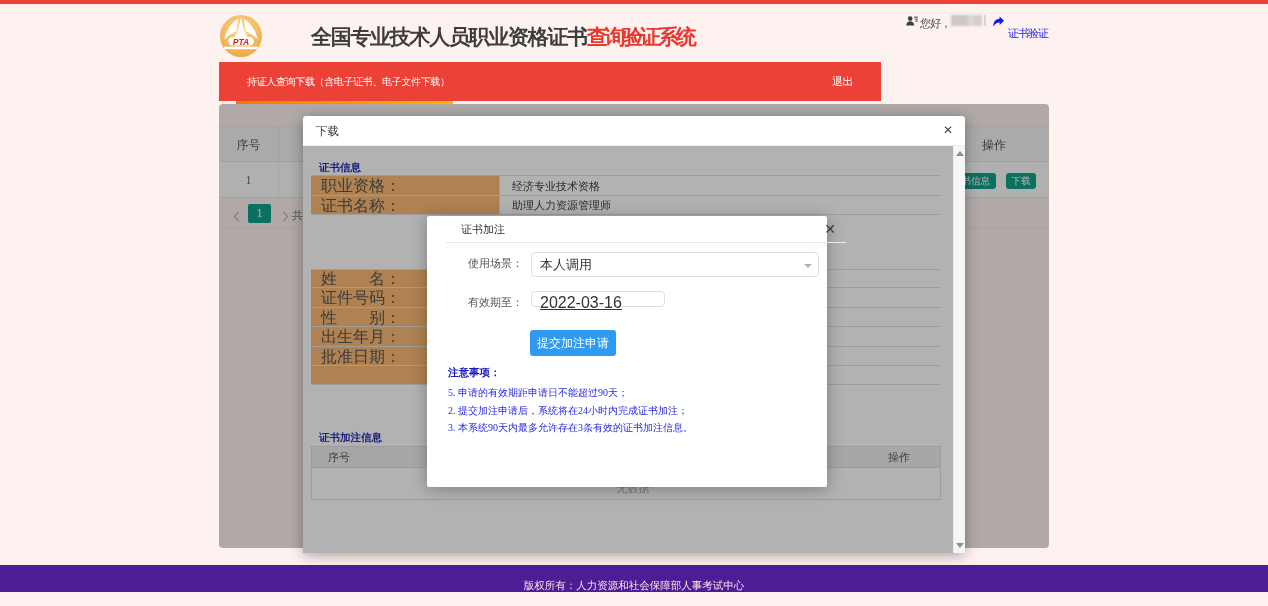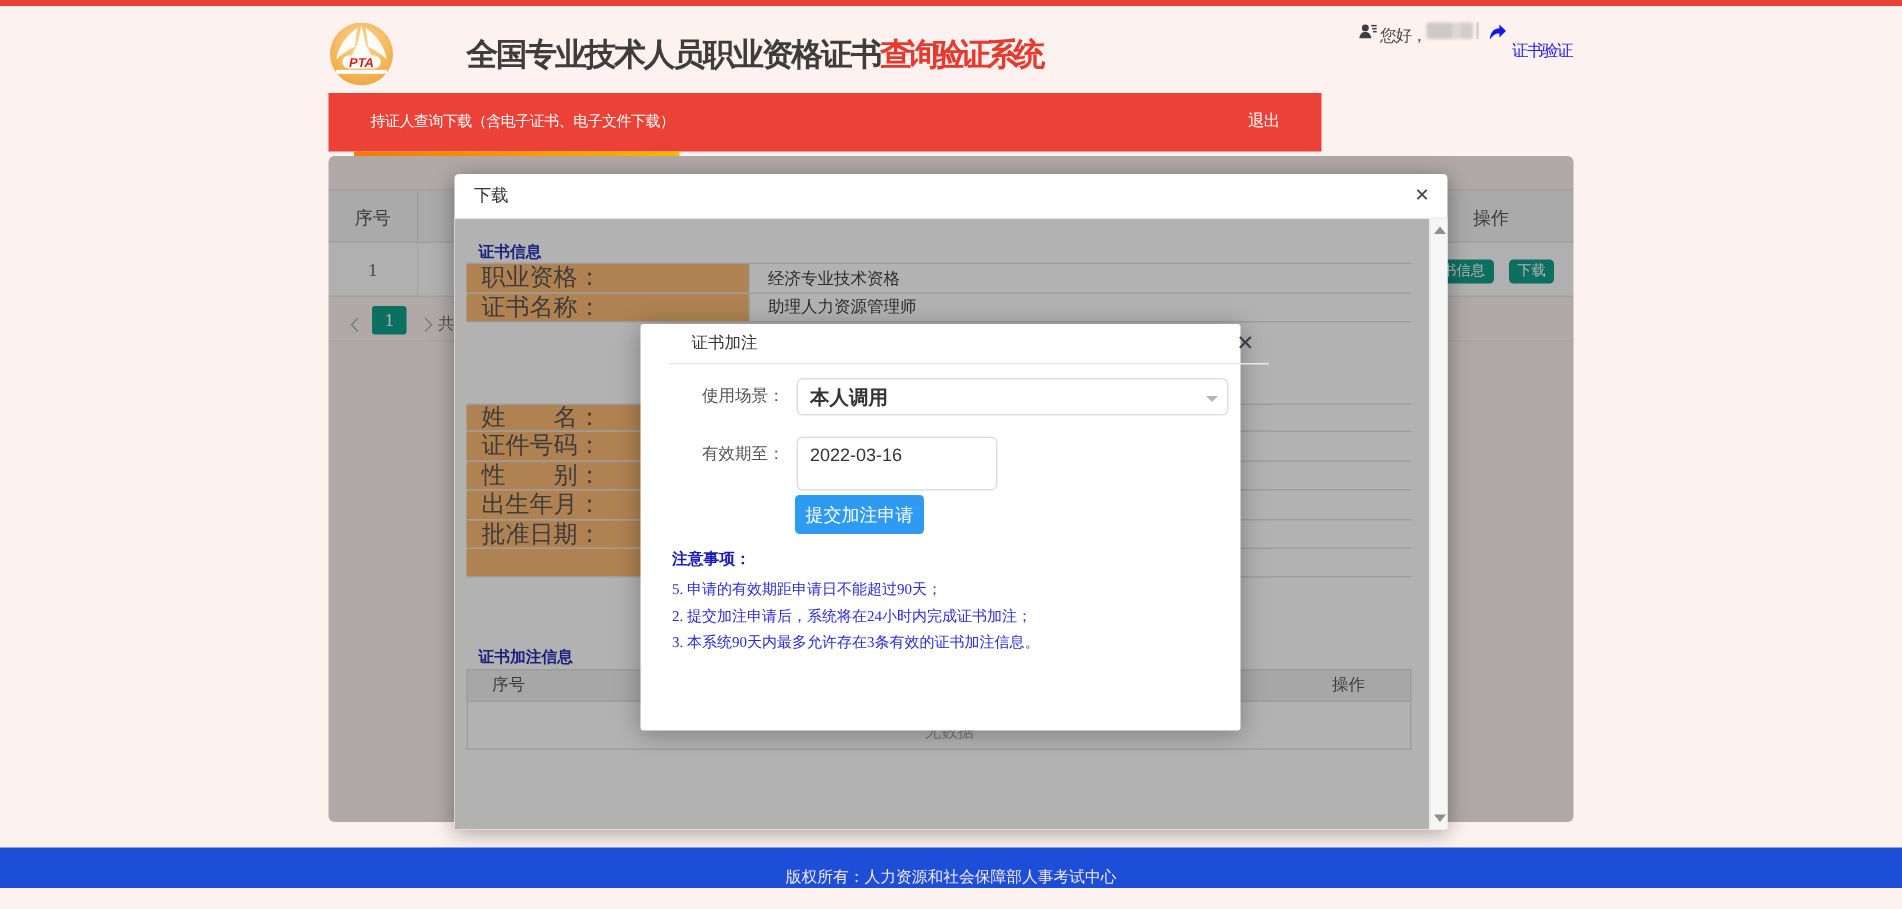--- a/index.html
+++ b/index.html
@@ -43,27 +43,27 @@
   .t2r { position:absolute; left:8px; top:322px; width:630px; height:32px; border:1px solid #e3e3e3; border-top:none; font-size:11px; color:#ababab; text-align:center; line-height:41px; padding-left:14px; }
   .m1s { position:absolute; right:0; top:30px; width:12px; height:407px; background:#f6f6f6; border-left:1px solid #ebebeb; }
   .sarr { position:absolute; left:2px; width:0; height:0; border-left:4px solid transparent; border-right:4px solid transparent; }
   .ov2 { position:absolute; left:0; top:0; width:650px; height:407px; background:rgba(0,0,0,0.30); }
   
   .m2 { left:427px; top:216px; width:400px; height:271px; background:#fff; border-radius:2px; box-shadow:0 2px 16px rgba(0,0,0,0.3); }
   .m2t { position:absolute; left:0; top:0; width:100%; height:27px; border-bottom:1px solid #e9e9e9;margin-left:19px; }
   .m2t .tx { position:absolute; left:15px; top:0; line-height:27px; font-size:11px; color:#333; }
   .x2 { position:absolute; right:10px; top:0; line-height:28px; font-size:14px; color:#3a3a46; }
   .flabel { position:absolute; width:96px; text-align:right; font-size:11px; color:#555; }
-  .fsel { position:absolute; left:104px; top:36px; width:288px; height:25px; border:1px solid #dcdfe6; border-radius:4px; font-size:13px; color:#333; line-height:23px; padding-left:8px;font-weight:bold; }
+  .fsel { position:absolute; left:104px; top:36px; width:288px; height:25px; border:1px solid #dcdfe6; border-radius:4px; font-size:13px; color:#333; line-height:23px; padding-left:8px; }
   .fsel .ar { position:absolute; right:6px; top:11px; width:0; height:0; border-left:4.5px solid transparent; border-right:4.5px solid transparent; border-top:4px solid #b5b5b5; }
-  .finp { position:absolute; left:104px; top:75px; width:134px; height:36px; border:1px solid #dcdfe6; border-radius:4px; font-family:"Liberation Sans",sans-serif; font-size:12px; color:#333; line-height:22px; padding-left:8px; }
+  .finp { position:absolute; left:104px; top:75px; width:134px; height:16px; border:1px solid #dcdfe6; border-radius:4px; font-family:"Liberation Sans",sans-serif; font-size:16px; color:#333; line-height:22px; padding-left:8px;text-decoration:underline; }
   .fbtn { position:absolute; left:103px; top:114px; width:86px; height:26px; background:#2e9af2; border-radius:3px; color:#fff; font-size:12px; text-align:center; line-height:26px; }
   .nh { position:absolute; left:21px; top:150px; font-size:10.5px; font-weight:bold; color:#1b1bbd; }
   .nl { position:absolute; left:21px; font-size:10px; color:#2a2ad8; }
-  .footer { left:0; top:565px; width:1268px; height:27px; background:#1d4ed8; color:rgba(255,238,234,0.96); font-size:10.5px; text-align:center; line-height:41px; }
+  .footer { left:0; top:565px; width:1268px; height:27px; background:#4c1d95; color:rgba(255,238,234,0.96); font-size:10.5px; text-align:center; line-height:41px; }
 </style>
 </head>
 <body>
   <div class="abs top"></div>
   <svg class="abs" style="left:220px;top:15px" width="42" height="42" viewBox="0 0 42 42">
     <defs>
       <radialGradient id="g1" cx="50%" cy="35%" r="70%">
         <stop offset="0%" stop-color="#fad7a0"></stop>
         <stop offset="55%" stop-color="#f6bc66"></stop>
         <stop offset="100%" stop-color="#eda43c"></stop>

